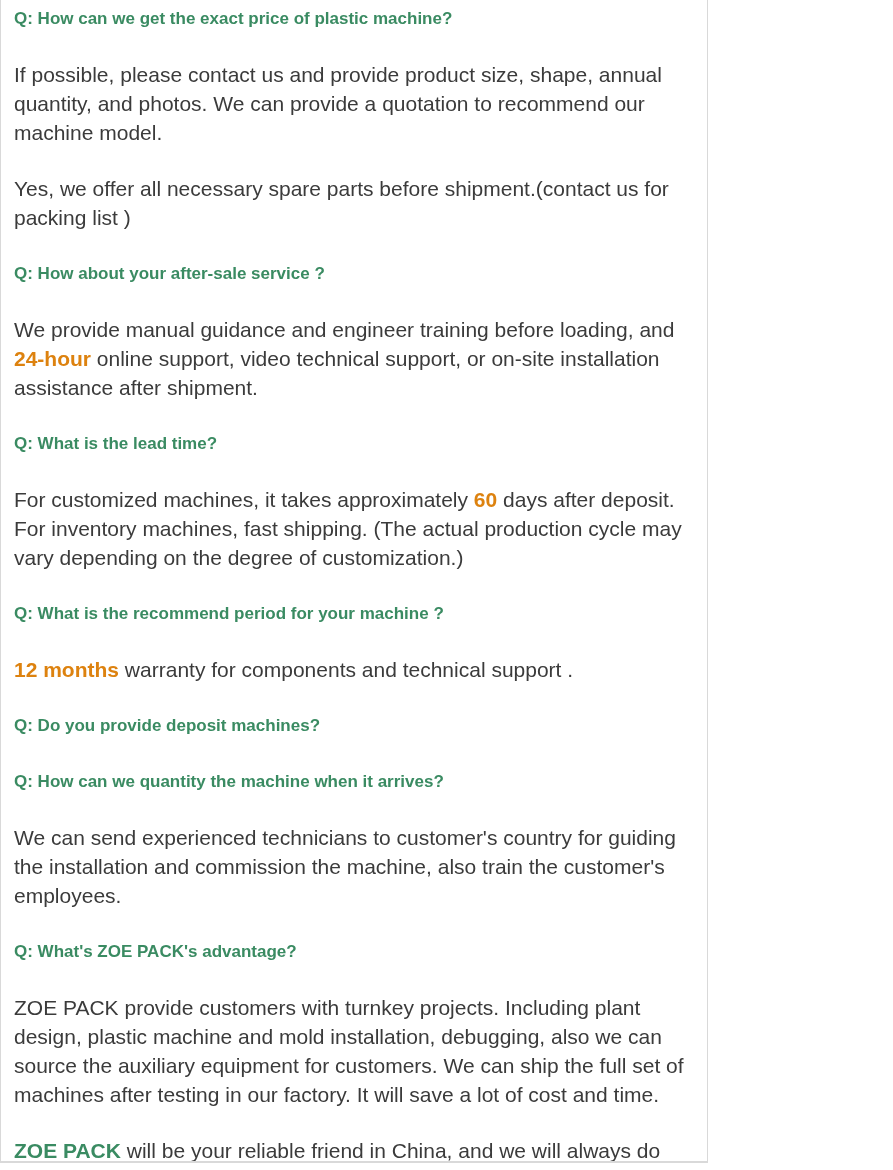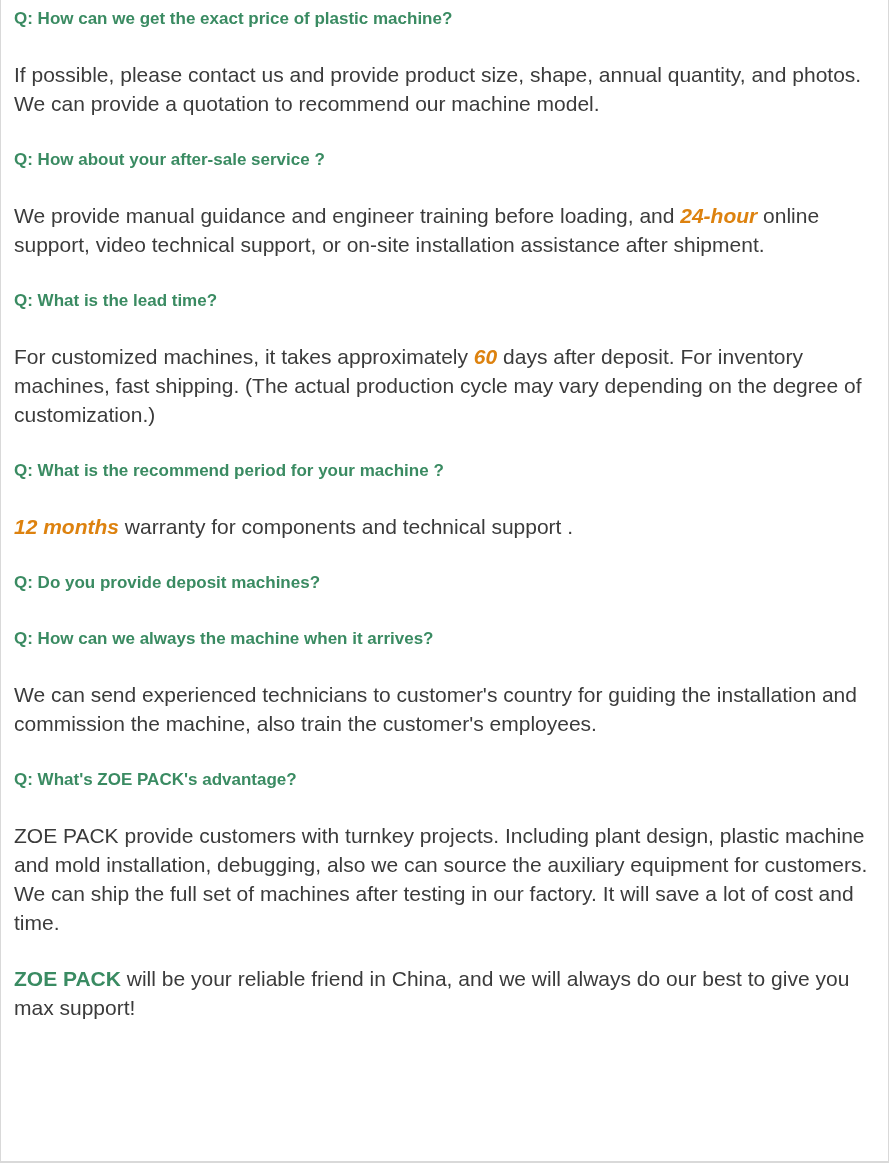--- a/index.html
+++ b/index.html
@@ -16,21 +16,21 @@
     background: var(--bg);
   }
   body {
     width: 893px;
     height: 1170px;
     font-family: "Liberation Sans", sans-serif;
     overflow: hidden;
   }
   .faq-box {
     position: relative;
-    width: 889px;
+    width: 708px;
     height: 1163px;
     border-left: 1px solid var(--border-c);
     border-right: 1px solid var(--border-c);
     border-bottom: 2px solid var(--border-c);
     background: var(--bg);
     padding: 2px 14px 0 13px;
     overflow: hidden;
   }
   .faq-question {
     font-size: 17px;
@@ -41,36 +41,37 @@
   }
   .faq-answer {
     font-size: 21px;
     line-height: 29px;
     font-weight: normal;
     color: var(--body-text);
     margin: 27px 0;
   }
   .faq-question:first-child { margin-top: 2px; }
   .seg-normal { color: var(--body-text); font-weight: normal; }
-  .seg-highlight { color: var(--hl-orange); font-weight: bold; font-style: italic; }
+  .seg-highlight { color: var(--hl-orange); font-weight: bold; }
   .seg-brand { color: var(--q-green); font-weight: bold; }
 </style>
 </head>
 <body>
 
 <div class="faq-box">
   <div id="faq-content">
       <h3 class="faq-question">Q: How can we get the exact price of plastic machine?</h3>
       <p class="faq-answer"><span class="seg-normal">If possible, please contact us and provide product size, shape, annual quantity, and photos. We can provide a quotation to recommend our machine model.</span></p>
+      <p class="faq-answer"><span class="seg-normal">Yes, we offer all necessary spare parts before shipment.(contact us for packing list )</span></p>
       <h3 class="faq-question">Q: How about your after-sale service ?</h3>
       <p class="faq-answer"><span class="seg-normal">We provide manual guidance and engineer training before loading, and </span><span class="seg-highlight">24-hour</span><span class="seg-normal"> online support, video technical support, or on-site installation assistance after shipment.</span></p>
       <h3 class="faq-question">Q: What is the lead time?</h3>
       <p class="faq-answer"><span class="seg-normal">For customized machines, it takes approximately </span><span class="seg-highlight">60</span><span class="seg-normal"> days after deposit. For inventory machines, fast shipping. (The actual production cycle may vary depending on the degree of customization.)</span></p>
       <h3 class="faq-question">Q: What is the recommend period for your machine ?</h3>
       <p class="faq-answer"><span class="seg-highlight">12 months</span><span class="seg-normal"> warranty for components and technical support .</span></p>
       <h3 class="faq-question">Q: Do you provide deposit machines?</h3>
-      <h3 class="faq-question">Q: How can we always the machine when it arrives?</h3>
+      <h3 class="faq-question">Q: How can we quantity the machine when it arrives?</h3>
       <p class="faq-answer"><span class="seg-normal">We can send experienced technicians to customer's country for guiding the installation and commission the machine, also train the customer's employees.</span></p>
       <h3 class="faq-question">Q: What's ZOE PACK's advantage?</h3>
       <p class="faq-answer"><span class="seg-normal">ZOE PACK provide customers with turnkey projects. Including plant design, plastic machine and mold installation, debugging, also we can source the auxiliary equipment for customers. We can ship the full set of machines after testing in our factory. It will save a lot of cost and time.</span></p>
       <p class="faq-answer"><span class="seg-brand">ZOE PACK</span><span class="seg-normal"> will be your reliable friend in China, and we will always do our best to give you max support!</span></p>
     </div>
 </div>
 
 </body></html>

